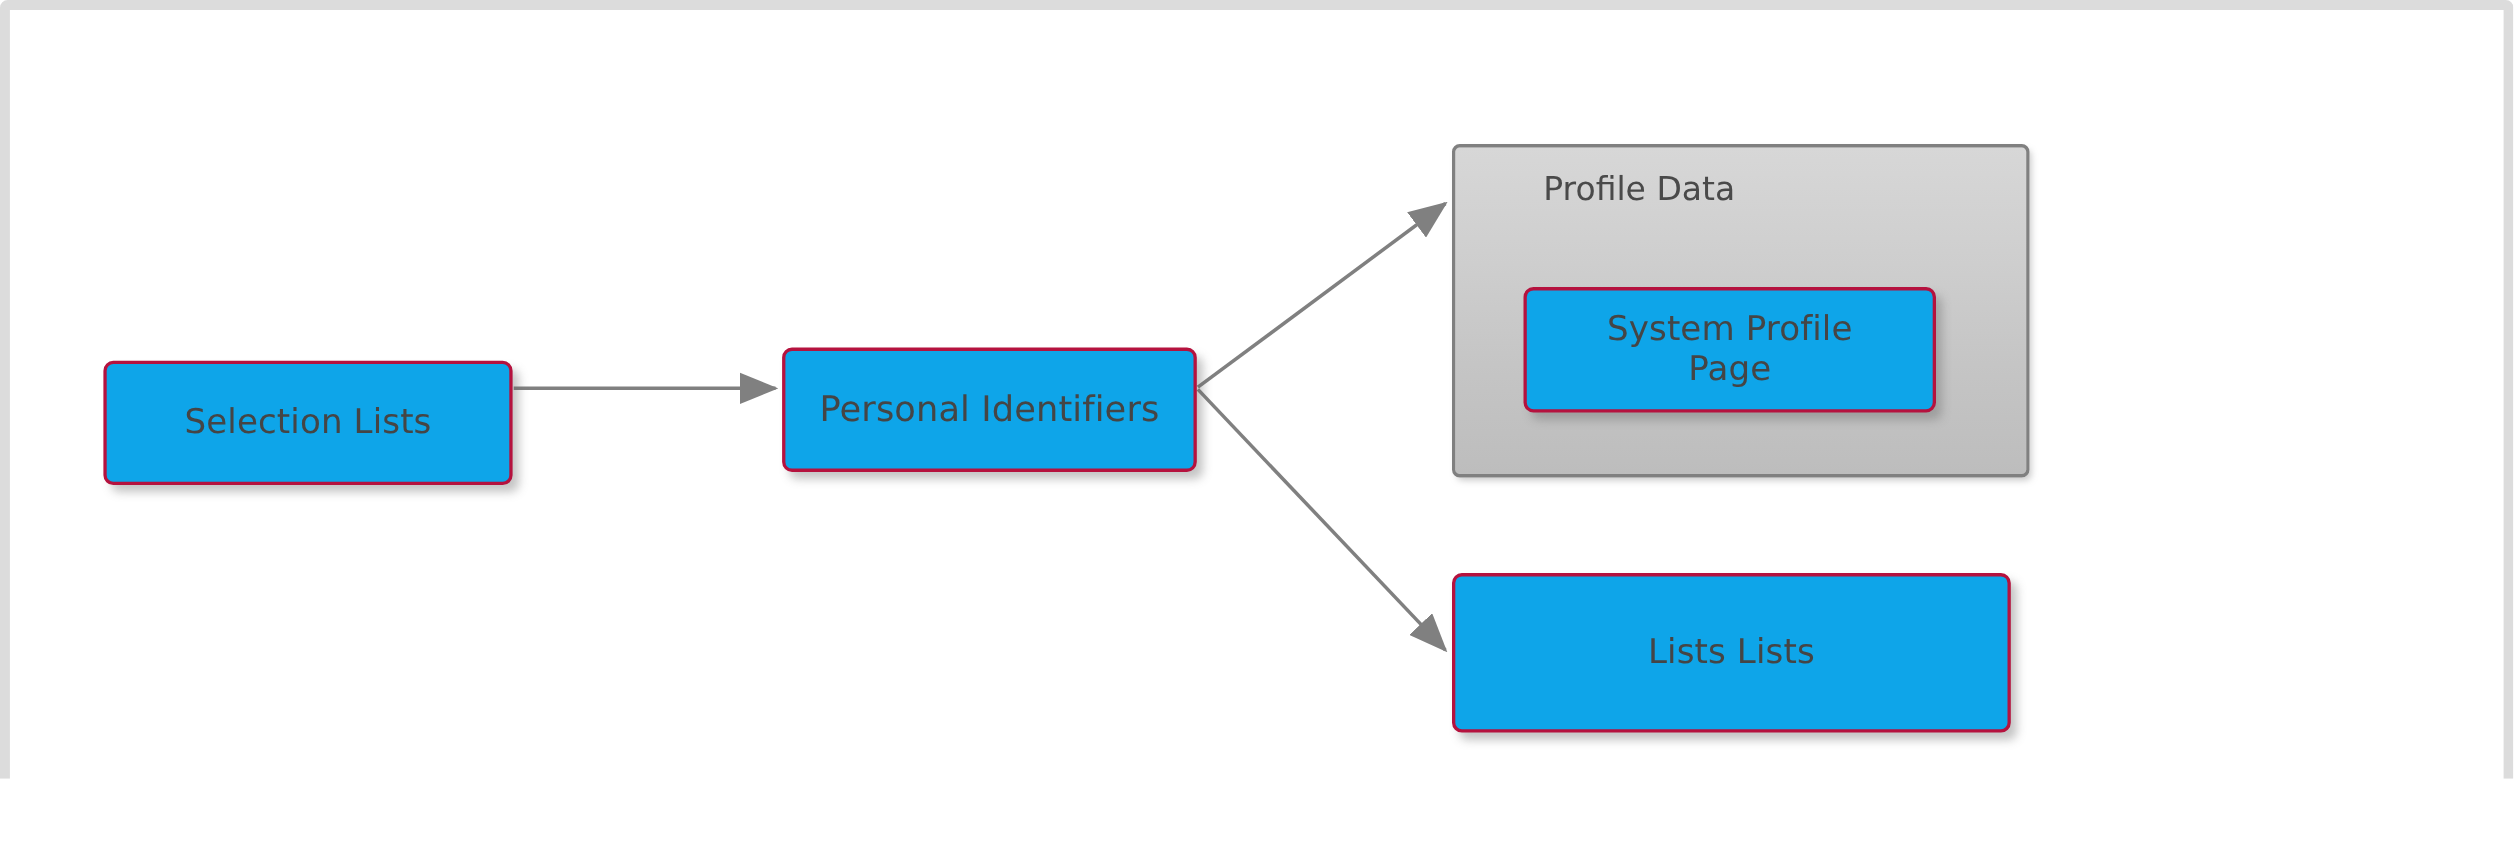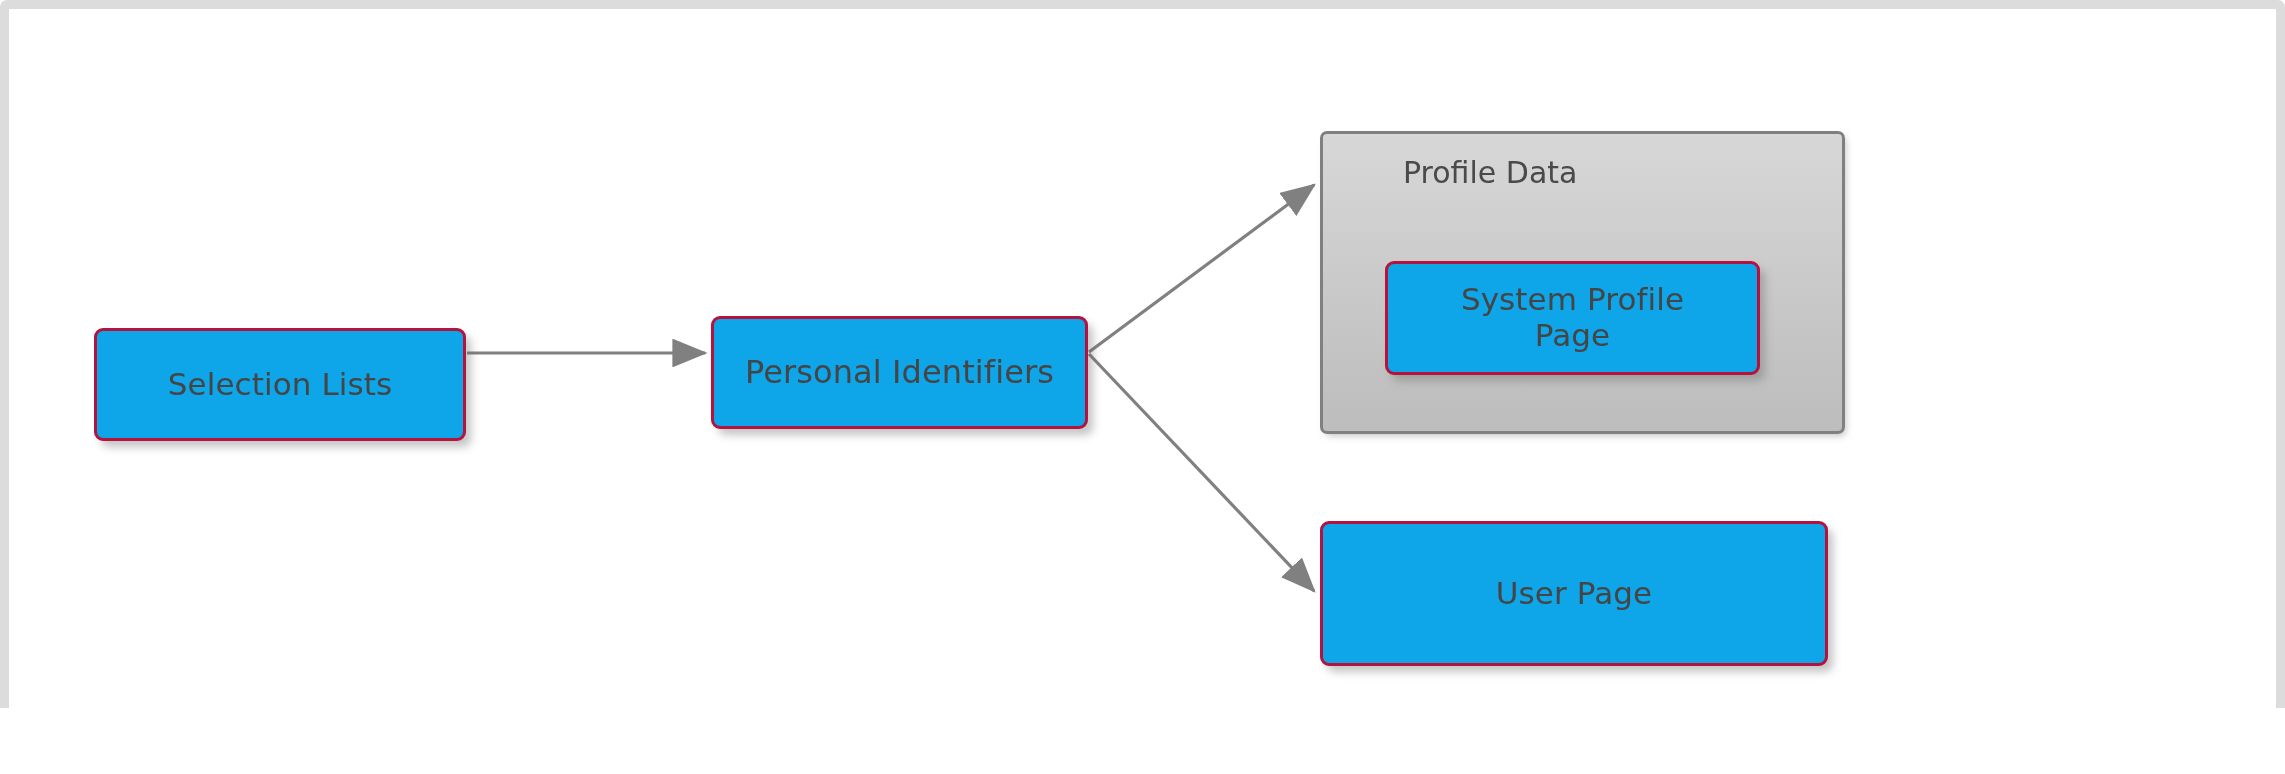--- a/index.html
+++ b/index.html
@@ -122,18 +122,18 @@
 
   <div class="node" id="node-selection-lists">
     <span class="label">Selection Lists</span>
   </div>
 
   <div class="node" id="node-personal-identifiers">
     <span class="label">Personal Identifiers</span>
   </div>
 
   <div class="node" id="node-user-lists">
-    <span class="label">User Page</span>
+    <span class="label">Lists Lists</span>
   </div>
 
   <div class="frame"></div>
 
 </div>
 
 </body></html>

